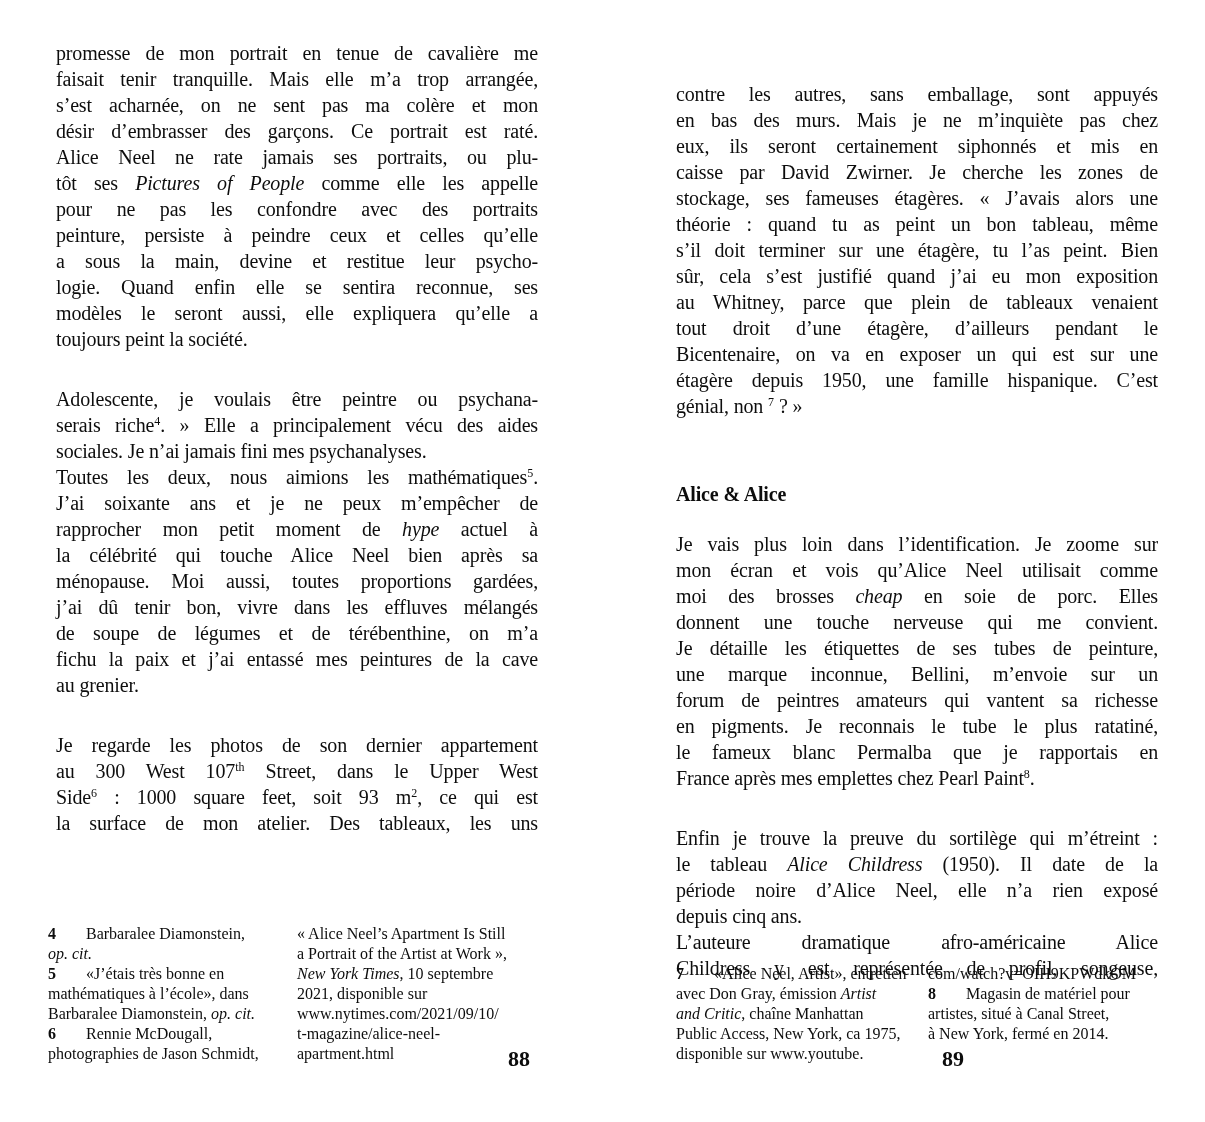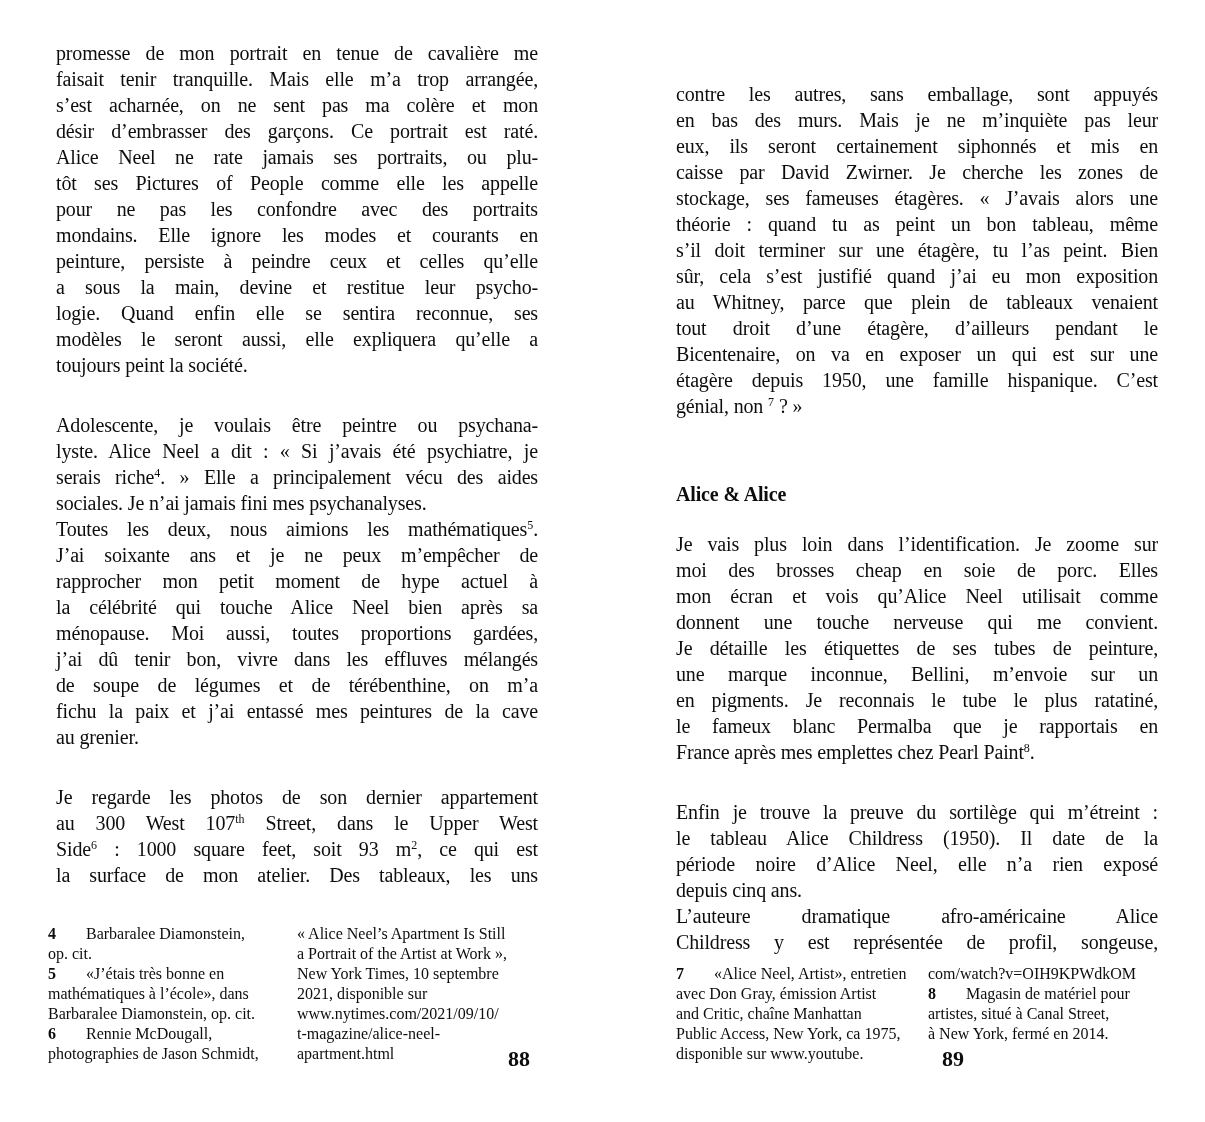--- a/index.html
+++ b/index.html
@@ -15,21 +15,21 @@
   .page-text.left{left:48px;margin-left:8px;}
   .page-text.right{left:676px;margin-top:41px;}
   .block{margin:0;}
   .line{
     text-align:justify;text-align-last:justify;
     height:26px;overflow:visible;
   }
   .line.last{text-align-last:left;}
   .heading .line{font-weight:bold;text-align-last:left;}
   .gap{width:100%;}
-  .i{}
+  .i{font-style:italic;}
   .sup{font-size:12px;vertical-align:7px;line-height:0;letter-spacing:0;}
   .footnotes{
     position:absolute;width:482px;font-size:16px;line-height:20px;letter-spacing:0;
   }
   .footnotes.left{left:48px;top:908px;}
   .footnotes.right{left:676px;top:948px;}
   .fncol{position:absolute;top:16px;width:248px;}
   .fncol.c1{left:0;}
   .footnotes.left .fncol.c2{left:249px;}
   .footnotes.right .fncol.c2{left:252px;}
@@ -47,31 +47,29 @@
 
 <div class="page-text left">
     <div class="block">
       <div class="line"><span>promesse de mon portrait en tenue de cavalière me</span></div>
       <div class="line"><span>faisait tenir tranquille. Mais elle m’a trop arrangée,</span></div>
       <div class="line"><span>s’est acharnée, on ne sent pas ma colère et mon</span></div>
       <div class="line"><span>désir d’embrasser des garçons. Ce portrait est raté.</span></div>
       <div class="line"><span>Alice Neel ne rate jamais ses portraits, ou plu-</span></div>
       <div class="line"><span>tôt ses </span><span class="i">Pictures of People</span><span> comme elle les appelle</span></div>
       <div class="line"><span>pour ne pas les confondre avec des portraits</span></div>
-      <div class="line"><span>mondains. Elle ignore les modes et courants en</span></div>
       <div class="line"><span>peinture, persiste à peindre ceux et celles qu’elle</span></div>
       <div class="line"><span>a sous la main, devine et restitue leur psycho-</span></div>
       <div class="line"><span>logie. Quand enfin elle se sentira reconnue, ses</span></div>
       <div class="line"><span>modèles le seront aussi, elle expliquera qu’elle a</span></div>
       <div class="line last"><span>toujours peint la société.</span></div>
     </div>
     <div class="gap" style="height: 34px;"></div>
     <div class="block">
       <div class="line"><span>Adolescente, je voulais être peintre ou psychana-</span></div>
-      <div class="line"><span>lyste. Alice Neel a dit : « Si j’avais été psychiatre, je</span></div>
       <div class="line"><span>serais riche</span><span class="sup">4</span><span>. » Elle a principalement vécu des aides</span></div>
       <div class="line last"><span>sociales. Je n’ai jamais fini mes psychanalyses.</span></div>
       <div class="line"><span>Toutes les deux, nous aimions les mathématiques</span><span class="sup">5</span><span>.</span></div>
       <div class="line"><span>J’ai soixante ans et je ne peux m’empêcher de</span></div>
       <div class="line"><span>rapprocher mon petit moment de </span><span class="i">hype</span><span> actuel à</span></div>
       <div class="line"><span>la célébrité qui touche Alice Neel bien après sa</span></div>
       <div class="line"><span>ménopause. Moi aussi, toutes proportions gardées,</span></div>
       <div class="line"><span>j’ai dû tenir bon, vivre dans les effluves mélangés</span></div>
       <div class="line"><span>de soupe de légumes et de térébenthine, on m’a</span></div>
       <div class="line"><span>fichu la paix et j’ai entassé mes peintures de la cave</span></div>
@@ -103,45 +101,46 @@
       <div class="line fnline"><span>www.nytimes.com/2021/09/10/</span></div>
       <div class="line fnline"><span>t-magazine/alice-neel-</span></div>
       <div class="line fnline"><span>apartment.html</span></div>
     </div>
 </div>
 <div class="folio left">88</div>
 
 <div class="page-text right">
     <div class="block">
       <div class="line"><span>contre les autres, sans emballage, sont appuyés</span></div>
-      <div class="line"><span>en bas des murs. Mais je ne m’inquiète pas leur</span></div>
+      <div class="line"><span>en bas des murs. Mais je ne m’inquiète pas chez</span></div>
       <div class="line"><span>eux, ils seront certainement siphonnés et mis en</span></div>
       <div class="line"><span>caisse par David Zwirner. Je cherche les zones de</span></div>
       <div class="line"><span>stockage, ses fameuses étagères. « J’avais alors une</span></div>
       <div class="line"><span>théorie : quand tu as peint un bon tableau, même</span></div>
       <div class="line"><span>s’il doit terminer sur une étagère, tu l’as peint. Bien</span></div>
       <div class="line"><span>sûr, cela s’est justifié quand j’ai eu mon exposition</span></div>
       <div class="line"><span>au Whitney, parce que plein de tableaux venaient</span></div>
       <div class="line"><span>tout droit d’une étagère, d’ailleurs pendant le</span></div>
       <div class="line"><span>Bicentenaire, on va en exposer un qui est sur une</span></div>
       <div class="line"><span>étagère depuis 1950, une famille hispanique. C’est</span></div>
       <div class="line last"><span>génial, non </span><span class="sup">7</span><span> ? »</span></div>
     </div>
     <div class="gap" style="height: 62px;"></div>
     <div class="block heading">
       <div class="line last"><span>Alice &amp; Alice</span></div>
     </div>
     <div class="gap" style="height: 24px;"></div>
     <div class="block">
       <div class="line"><span>Je vais plus loin dans l’identification. Je zoome sur</span></div>
+      <div class="line"><span>mon écran et vois qu’Alice Neel utilisait comme</span></div>
       <div class="line"><span>moi des brosses </span><span class="i">cheap</span><span> en soie de porc. Elles</span></div>
-      <div class="line"><span>mon écran et vois qu’Alice Neel utilisait comme</span></div>
       <div class="line"><span>donnent une touche nerveuse qui me convient.</span></div>
       <div class="line"><span>Je détaille les étiquettes de ses tubes de peinture,</span></div>
       <div class="line"><span>une marque inconnue, Bellini, m’envoie sur un</span></div>
+      <div class="line"><span>forum de peintres amateurs qui vantent sa richesse</span></div>
       <div class="line"><span>en pigments. Je reconnais le tube le plus ratatiné,</span></div>
       <div class="line"><span>le fameux blanc Permalba que je rapportais en</span></div>
       <div class="line last"><span>France après mes emplettes chez Pearl Paint</span><span class="sup">8</span><span>.</span></div>
     </div>
     <div class="gap" style="height: 34px;"></div>
     <div class="block">
       <div class="line"><span>Enfin je trouve la preuve du sortilège qui m’étreint :</span></div>
       <div class="line"><span>le tableau </span><span class="i">Alice Childress</span><span> (1950). Il date de la</span></div>
       <div class="line"><span>période noire d’Alice Neel, elle n’a rien exposé</span></div>
       <div class="line last"><span>depuis cinq ans.</span></div>

